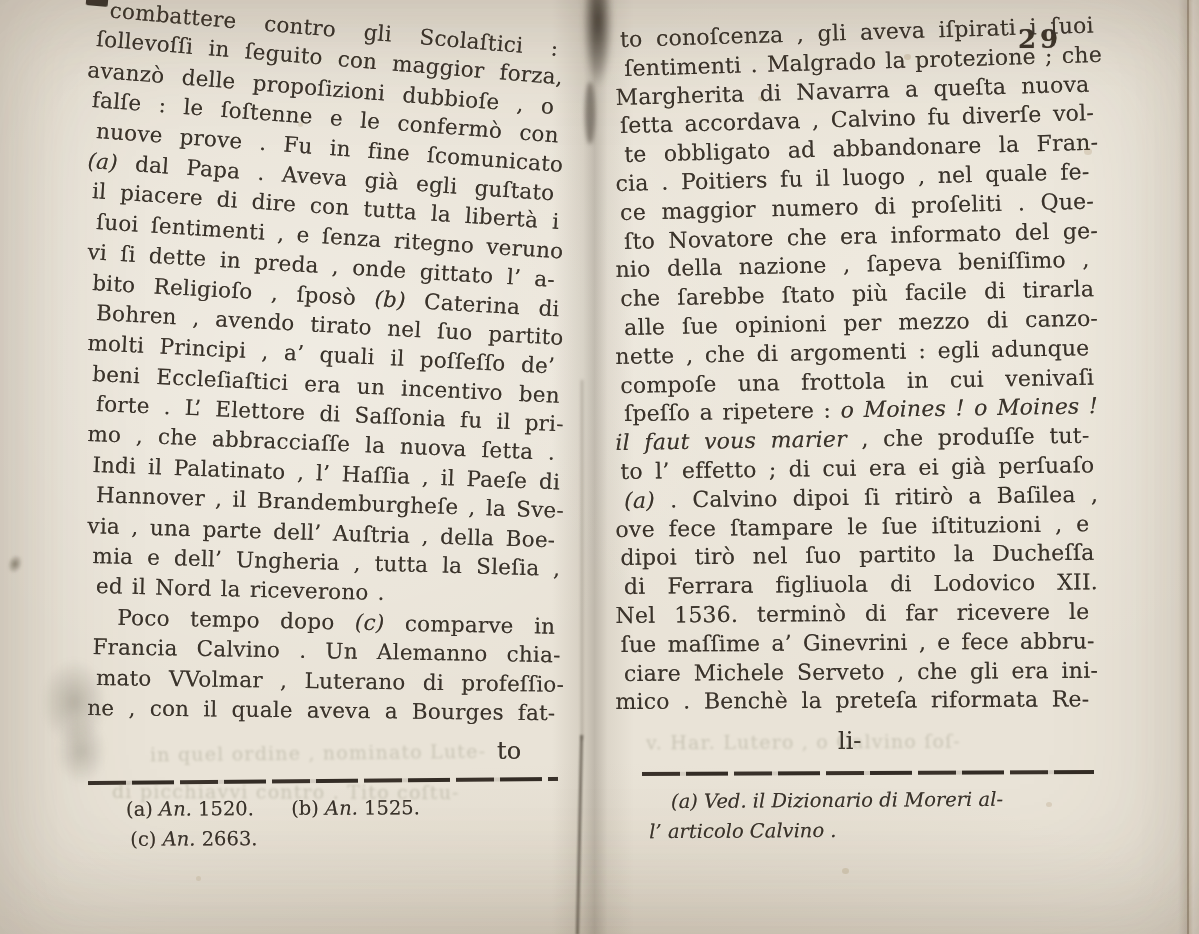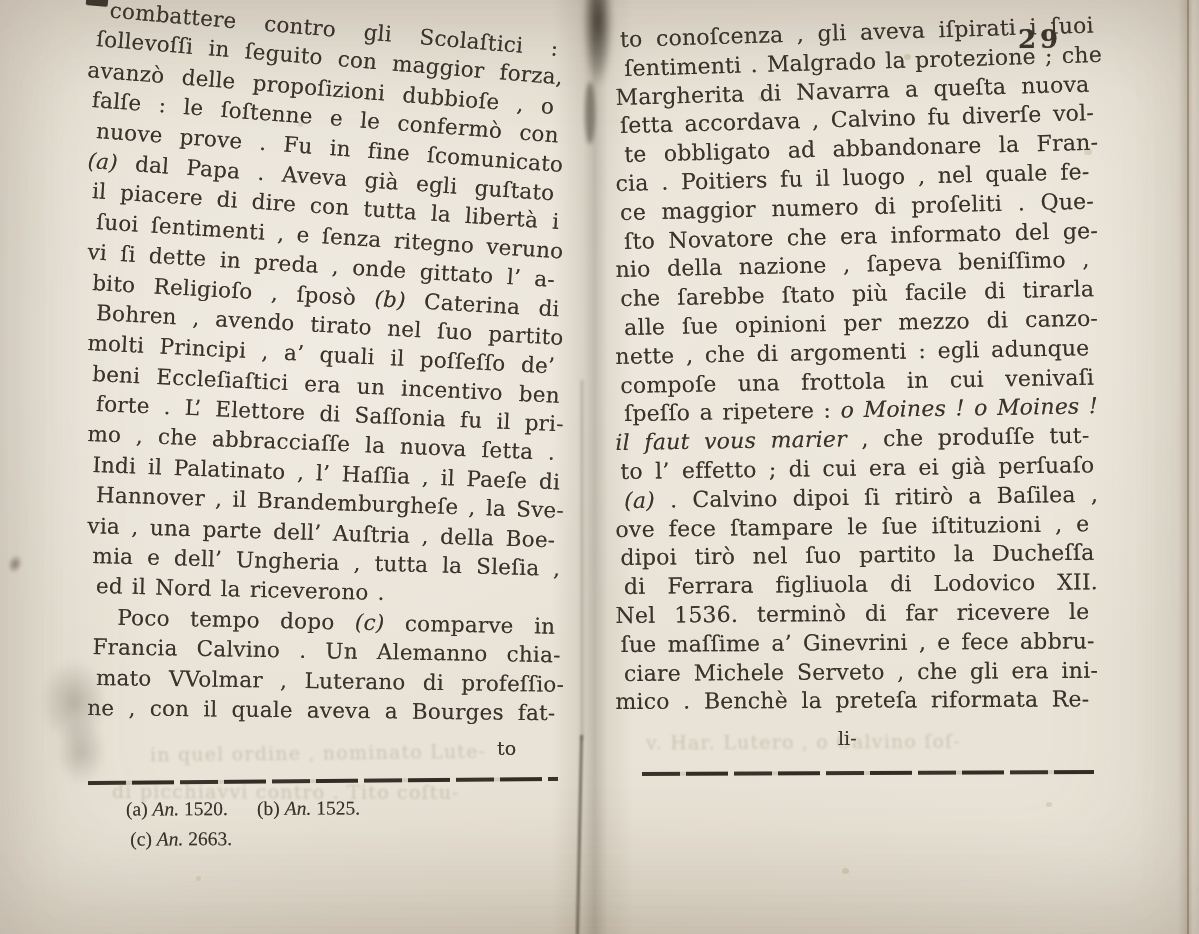--- a/index.html
+++ b/index.html
@@ -17,27 +17,27 @@
     box-shadow:inset 0 0 150px rgba(96,80,58,0.20), inset 0 -36px 90px rgba(96,80,58,0.10), inset 0 28px 70px rgba(96,80,58,0.08);}
   
   .tblock{position:absolute;}
   .tline{position:relative;text-align:justify;text-align-last:justify;transform-origin:0 50%;
     letter-spacing:0.2px;word-spacing:2px;white-space:nowrap;
     text-shadow:0 0 0.6px rgba(55,47,38,0.55);}
   .tline.short{text-align-last:auto;}
   .pl .tline{font-size:21.5px;line-height:30.4px;height:30.4px;width:468px;}
   .pr .tline{font-size:22px;line-height:28.8px;height:28.8px;width:474px;}
   .it{font-style:italic;}
-  .catchword{position:absolute;font-size:19px;text-shadow:0 0 0.6px rgba(55,47,38,0.55);}
+  .catchword{position:absolute;font-size:24px;text-shadow:0 0 0.6px rgba(55,47,38,0.55);}
   .pagenum{position:absolute;left:1018px;top:24px;font-size:26px;font-weight:700;letter-spacing:4px;color:#3c342a;
     text-shadow:0 0 0.7px rgba(60,52,42,0.6);}
   
   .rule{position:absolute;height:3.6px;filter:blur(0.3px);
     background:repeating-linear-gradient(90deg,#39312a 0 38px, rgba(57,49,42,0.12) 38px 44px, #332c25 44px 86px, rgba(57,49,42,0) 86px 92px);}
-  .fblock{position:absolute;font-family:Liberation Serif, serif;}
+  .fblock{position:absolute;}
   .fline{font-size:19.5px;line-height:30px;white-space:pre;text-shadow:0 0 0.5px rgba(55,47,38,0.5);}
   
   .gutter-shadow{position:absolute;left:552px;top:0;width:82px;height:934px;pointer-events:none;
     background:linear-gradient(90deg, rgba(110,98,80,0) 0%, rgba(110,98,80,0.16) 38%, rgba(82,72,58,0.28) 52%, rgba(110,98,80,0.10) 68%, rgba(110,98,80,0) 100%);}
   .gutter-top-blob{position:absolute;left:581px;top:-14px;width:34px;height:190px;pointer-events:none;filter:blur(3px);
     background:radial-gradient(ellipse 55% 45% at 50% 18%, rgba(33,26,18,0.82), rgba(33,26,18,0.30) 55%, rgba(33,26,18,0) 78%);}
   .gutter-notch{position:absolute;left:585px;top:82px;width:10px;height:62px;border-radius:50%;filter:blur(2px);
     background:rgba(48,40,30,0.45);}
   .gutter-crease{position:absolute;left:578px;top:735px;width:3px;height:200px;filter:blur(1px);
     background:rgba(45,38,28,0.55);transform:rotate(1.2deg);}
@@ -119,20 +119,24 @@
       <div class="tline" style="transform: translateX(-4.5px) rotate(-0.7deg);"><span>ove fece ſtampare le ſue iſtituzioni , e</span></div>
       <div class="tline" style="transform: translateX(0.5px) rotate(-0.63deg);"><span>dipoi tirò nel ſuo partito la Ducheſſa</span></div>
       <div class="tline" style="transform: translateX(4px) rotate(-0.57deg);"><span>di Ferrara figliuola di Lodovico XII.</span></div>
       <div class="tline" style="transform: translateX(-4.6px) rotate(-0.51deg);"><span>Nel 1536. terminò di far ricevere le</span></div>
       <div class="tline" style="transform: translateX(0.6px) rotate(-0.45deg);"><span>ſue maſſime a’ Ginevrini , e fece abbru-</span></div>
       <div class="tline" style="transform: translateX(4px) rotate(-0.39deg);"><span>ciare Michele Serveto , che gli era ini-</span></div>
       <div class="tline" style="transform: translateX(-4.6px) rotate(-0.32deg);"><span>mico . Benchè la preteſa riformata Re-</span></div>
     </div>
   <div class="catchword" style="left:838px;top:727px;">li-</div>
   <div class="rule" style="left:642px;top:771px;width:452px;transform:rotate(-0.25deg);"></div>
+  <div class="fblock it" id="right-footnotes" style="left:645px;top:786px;">
+      <div class="fline" style="transform: translateX(0px) rotate(-0.4deg); text-indent: 26px;"><span>(a) </span><span class="it">Ved. il Dizionario di Moreri al-</span></div>
+      <div class="fline" style="transform: translateX(4.3px) rotate(-0.4deg);"><span class="it">l’ articolo Calvino .</span></div>
+    </div>
 
   <div class="gutter-shadow"></div>
   <div class="gutter-top-blob"></div>
   <div class="gutter-notch"></div>
   <div class="gutter-crease-mid"></div>
   <div class="gutter-crease"></div>
   <div class="ink-smudge smudge-a"></div>
   <div class="ink-smudge smudge-b"></div>
   <div class="speck"></div>
   <div class="top-fragment"></div>

